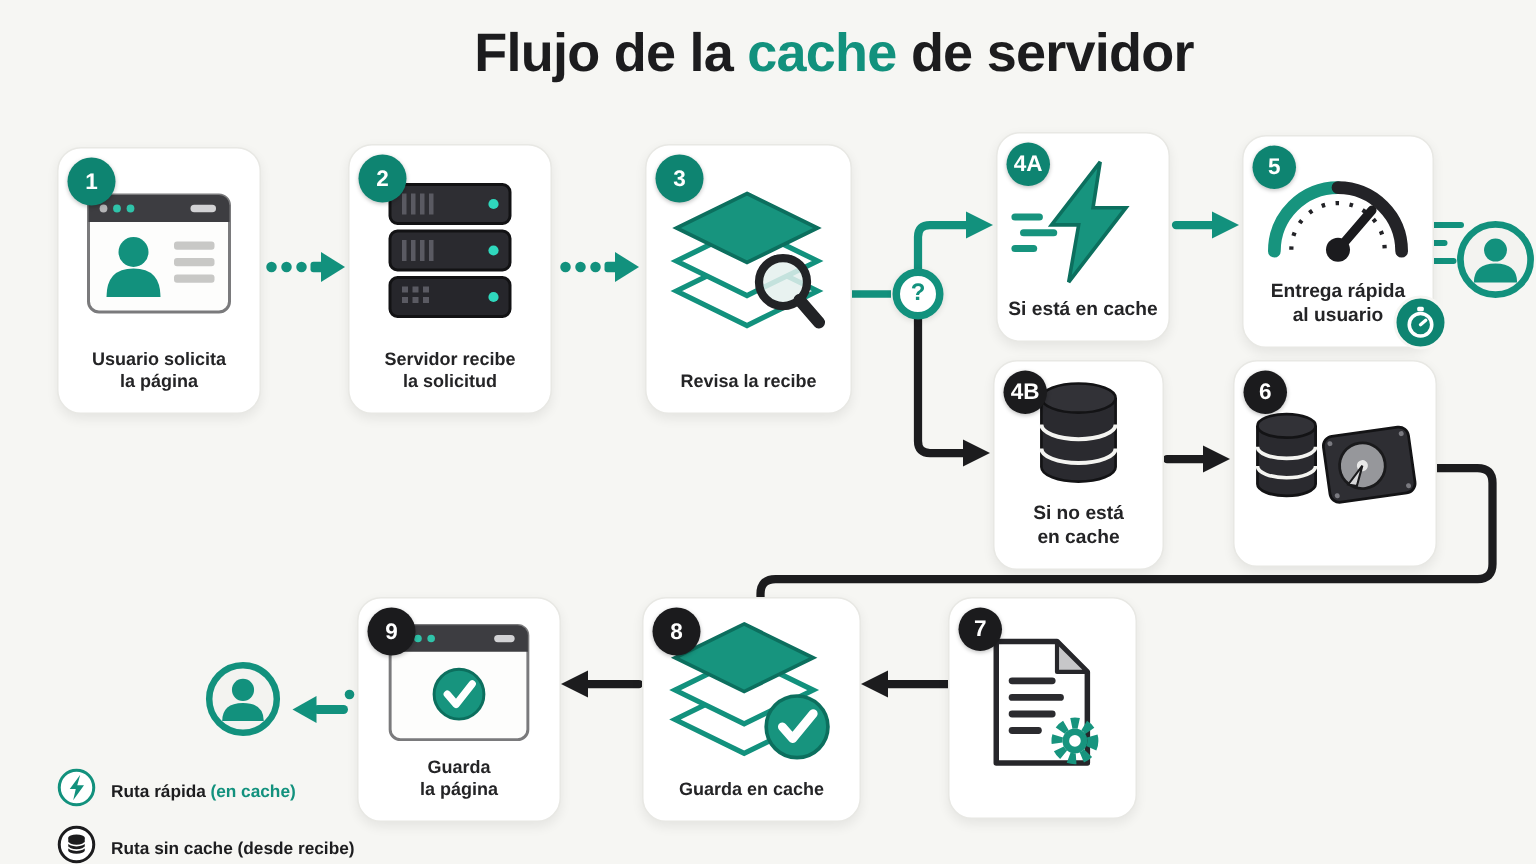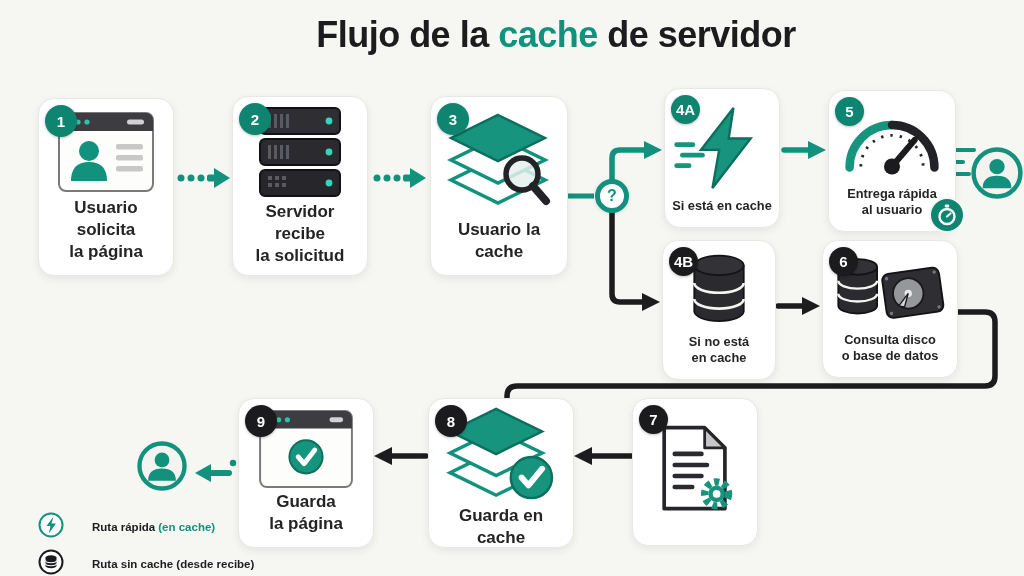--- a/index.html
+++ b/index.html
@@ -28,39 +28,39 @@
   .icon-wrap{flex:1;display:flex;align-items:center;justify-content:center;width:100%;}
   .badge{
     position:absolute;top:6px;left:6px;width:32px;height:32px;border-radius:50%;
     color:#fff;font-weight:bold;font-size:15px;
     display:flex;align-items:center;justify-content:center;
     box-shadow:0 1px 3px rgba(0,0,0,.25);
   }
   .badge.sm{width:29px;height:29px;font-size:15px;}
   .badge.teal{background:#0e8471;}
   .badge.dark{background:#1b1b1d;}
-  .label{text-align:center;font-size:17px;font-weight:600;color:#242426;line-height:1.3;}
+  .label{text-align:center;font-size:12px;font-weight:600;color:#242426;line-height:1.3;}
   .label.sm{font-size:12.8px;}
   
   .decision{
     position:absolute;z-index:3;left:595px;top:179px;width:34px;height:34px;
     background:#fff;border:5px solid #12917d;border-radius:50%;
     box-sizing:border-box;display:flex;align-items:center;justify-content:center;
     font-weight:bold;font-size:16px;color:#12917d;
     box-shadow:0 1px 4px rgba(0,0,0,.12);
   }
   .user-node{position:absolute;z-index:2;}
   .stopwatch{
     position:absolute;z-index:4;left:929px;top:197px;width:36px;height:36px;
     background:#0e8471;border:2px solid #f6f6f3;border-radius:50%;
     box-sizing:border-box;display:flex;align-items:center;justify-content:center;
   }
   
   .legend{position:absolute;z-index:2;left:38px;top:512px;display:flex;flex-direction:column;gap:7px;}
-  .legend-row{display:flex;align-items:center;gap:28px;}
+  .legend-row{display:flex;align-items:center;gap:10px;}
   .legend-text{font-size:11.5px;font-weight:bold;color:#1d1d1f;}
   .legend-text .hl{color:#12917d;margin-left:3px;}
 </style>
 </head>
 <body>
 
 <div class="title">
   <span>Flujo de la </span><span class="hl">cache</span><span> de servidor</span>
 </div>
 
@@ -193,21 +193,21 @@
   <div class="icon-wrap">
     <svg width="112" height="102" viewBox="0 0 112 102">
       <polygon points="55,46 102,69 55,92 8,69" fill="#ffffff" stroke="#12917d" stroke-width="3.5"></polygon>
       <polygon points="55,26 102,49 55,72 8,49" fill="#ffffff" stroke="#12917d" stroke-width="3.5"></polygon>
       <polygon points="55,4 102,27 55,50 8,27" fill="#17947e" stroke="#0c6f5e" stroke-width="2.5"></polygon>
       <circle cx="79" cy="63" r="16" fill="rgba(228,240,237,.85)" stroke="#222326" stroke-width="5.5"></circle>
       <line x1="90" y1="75" x2="103" y2="90" stroke="#222326" stroke-width="8" stroke-linecap="round"></line>
     </svg>
   </div>
   <div class="label">
-    <div>Usuario la cache</div>
+    <div>Revisa la recibe</div>
       <div></div>
   </div>
 </div>
 
 <div class="decision">?</div>
 
 <div class="card" style="left:664px;top:88px;width:116px;height:140px;">
   <div class="badge teal sm">4A</div>
   <div class="icon-wrap">
     <svg width="100" height="84" viewBox="0 0 104 88">
@@ -287,24 +287,20 @@
         <circle cx="82" cy="42" r="16.5" fill="#96979b" stroke="#1a1a1c" stroke-width="2"></circle>
         <circle cx="82" cy="42" r="4" fill="#e8e8e8"></circle>
         <path d="M82,42 L70,54 L76,56 Z" fill="#d6d6d8" stroke="#1a1a1c" stroke-width="1.5"></path>
         <circle cx="61" cy="23" r="1.8" fill="#7a7a80"></circle>
           <circle cx="113" cy="23" r="1.8" fill="#7a7a80"></circle>
         <circle cx="61" cy="61" r="1.8" fill="#7a7a80"></circle>
           <circle cx="113" cy="61" r="1.8" fill="#7a7a80"></circle>
       </g>
     </svg>
   </div>
-  <div class="label sm">
-    <div>Consulta disco</div>
-      <div>o base de datos</div>
-  </div>
 </div>
 
 <div class="card" style="left:632px;top:398px;width:126px;height:148px;">
   <div class="badge dark sm">7</div>
   <div class="icon-wrap">
     <svg width="88" height="92" viewBox="0 0 95 100">
       <path d="M14,4 H58 L80,26 V92 H14 Z" fill="#ffffff" stroke="#26262a" stroke-width="4" stroke-linejoin="round"></path>
       <path d="M58,4 V26 H80 Z" fill="#c7c7c9" stroke="#26262a" stroke-width="3" stroke-linejoin="round"></path>
       <g fill="#2b2b2f">
         <rect x="23" y="30" width="34" height="5" rx="2.5"></rect>

